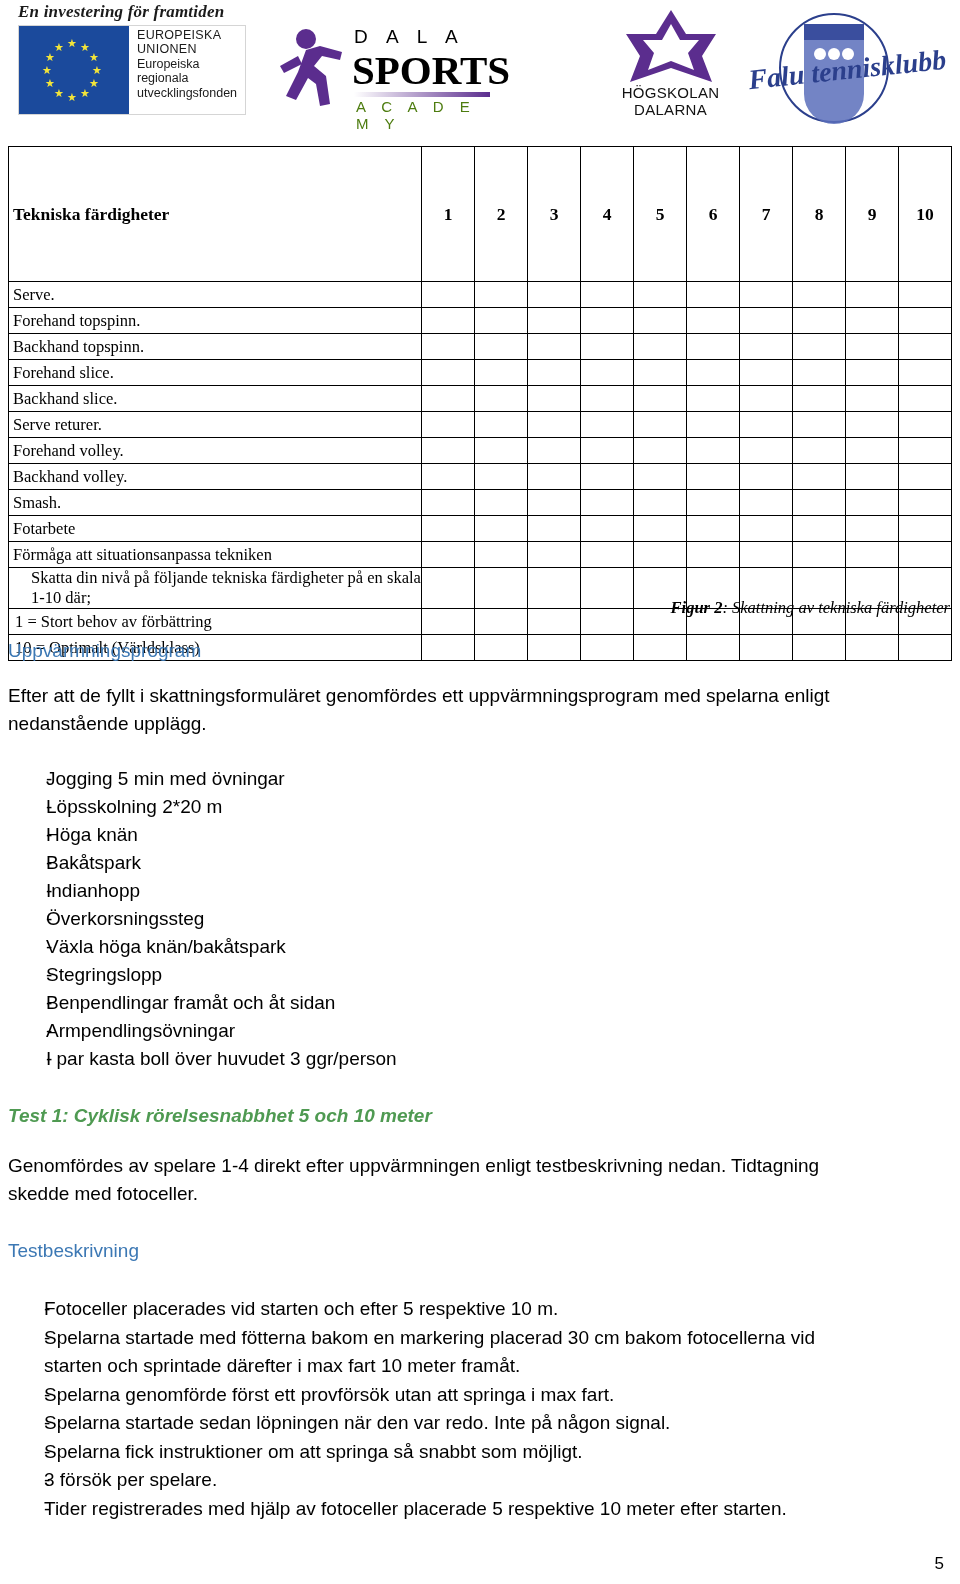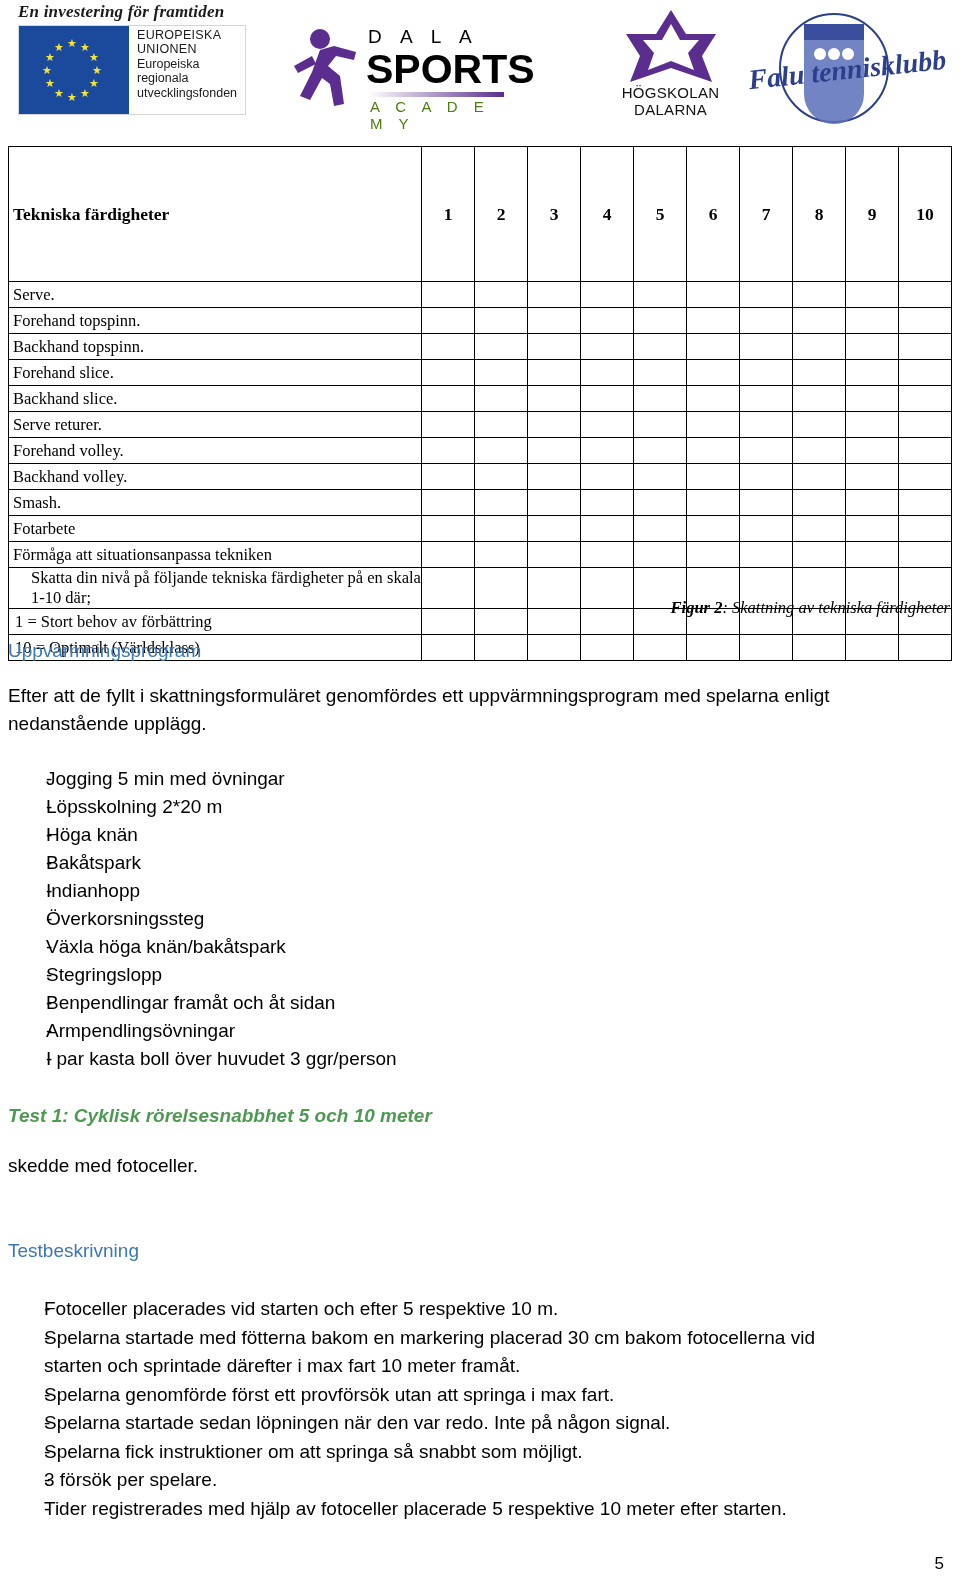--- a/index.html
+++ b/index.html
@@ -69,21 +69,21 @@
     line-height: 14.4px;
     color: #1b1b1b;
   }
   .eu-text .cap {
     letter-spacing: 0.3px;
   }
 
   
   .dsa-block {
     position: absolute;
-    left: 290px;
+    left: 276px;
     top: 18px;
     width: 215px;
     height: 100px;
   }
   .dsa-figure {
     position: absolute;
     left: 0;
     top: 8px;
     width: 72px;
     height: 86px;
@@ -98,21 +98,21 @@
     font-family: "Liberation Sans", sans-serif;
   }
   .dsa-sports {
     position: absolute;
     left: 76px;
     top: 28px;
     font-size: 41px;
     font-weight: bold;
     letter-spacing: 0px;
     color: #000000;
-    font-family: Liberation Sans, sans-serif;
+    font-family: Liberation Serif, serif;
   }
   .dsa-rule {
     position: absolute;
     left: 78px;
     top: 74px;
     width: 136px;
     height: 5px;
     background: linear-gradient(to right, #ffffff, #5b2d8e);
   }
   .dsa-academy {
@@ -616,20 +616,21 @@
     </div>
     <div class="row">
       <div class="dash">-</div>
       <div class="txt">I par kasta boll över huvudet 3 ggr/person</div>
     </div>
   </div>
 
 <div class="green-head" style="left:8px; top:1105px;">Test 1: Cyklisk rörelsesnabbhet 5 och 10 meter</div>
 
 <div class="para" style="left:8px; top:1152px; width:930px;">
+  <div>Genomfördes av spelare 1-4 direkt efter uppvärmningen enligt testbeskrivning nedan. Tidtagning</div>
   <div>skedde med fotoceller.</div>
 </div>
 
 <div class="sub-head" style="left:8px; top:1240px;">Testbeskrivning</div>
 
 <div class="list2" style="left:8px; top:1295px; width:930px;" id="test1-list">
     <div class="row">
       <div class="dash">-</div>
       <div class="txt">
         <div>Fotoceller placerades vid starten och efter 5 respektive 10 m.</div>

